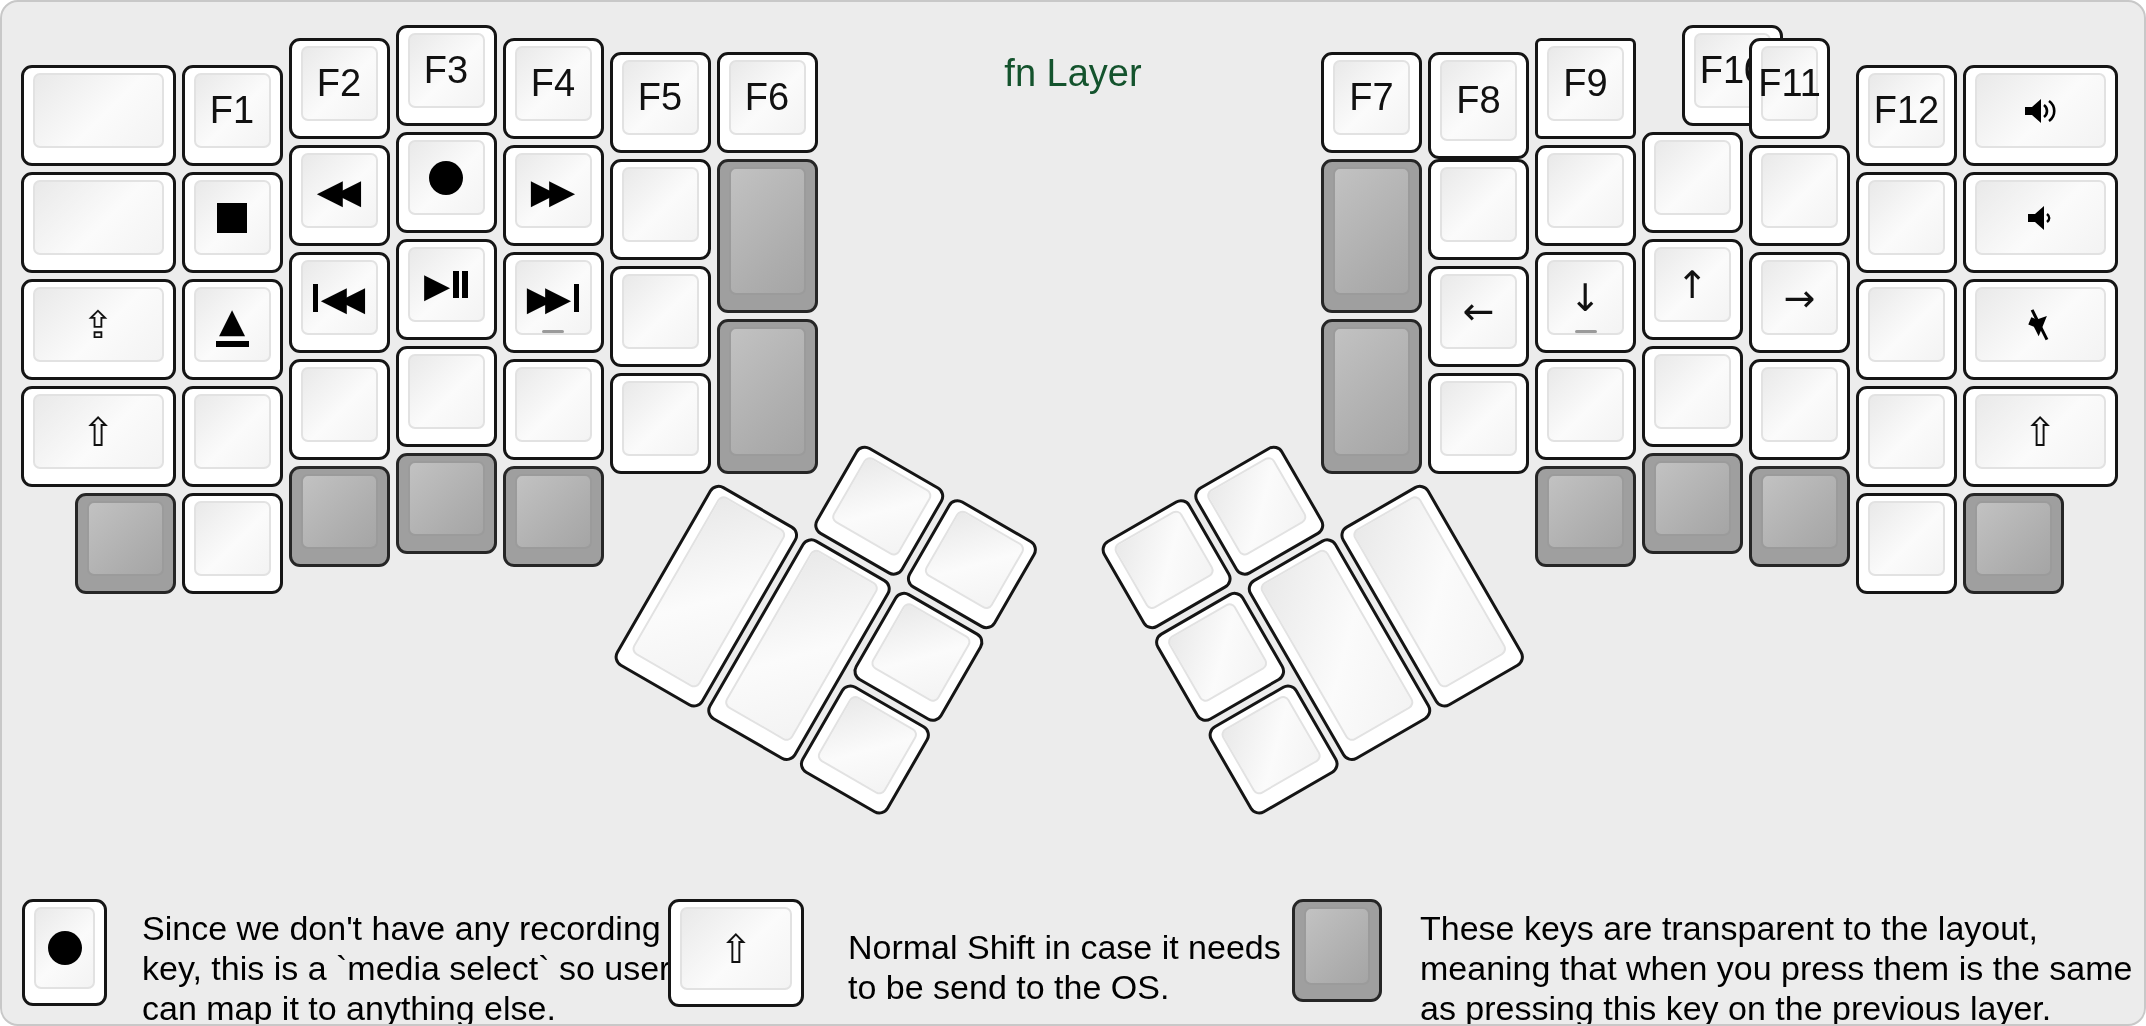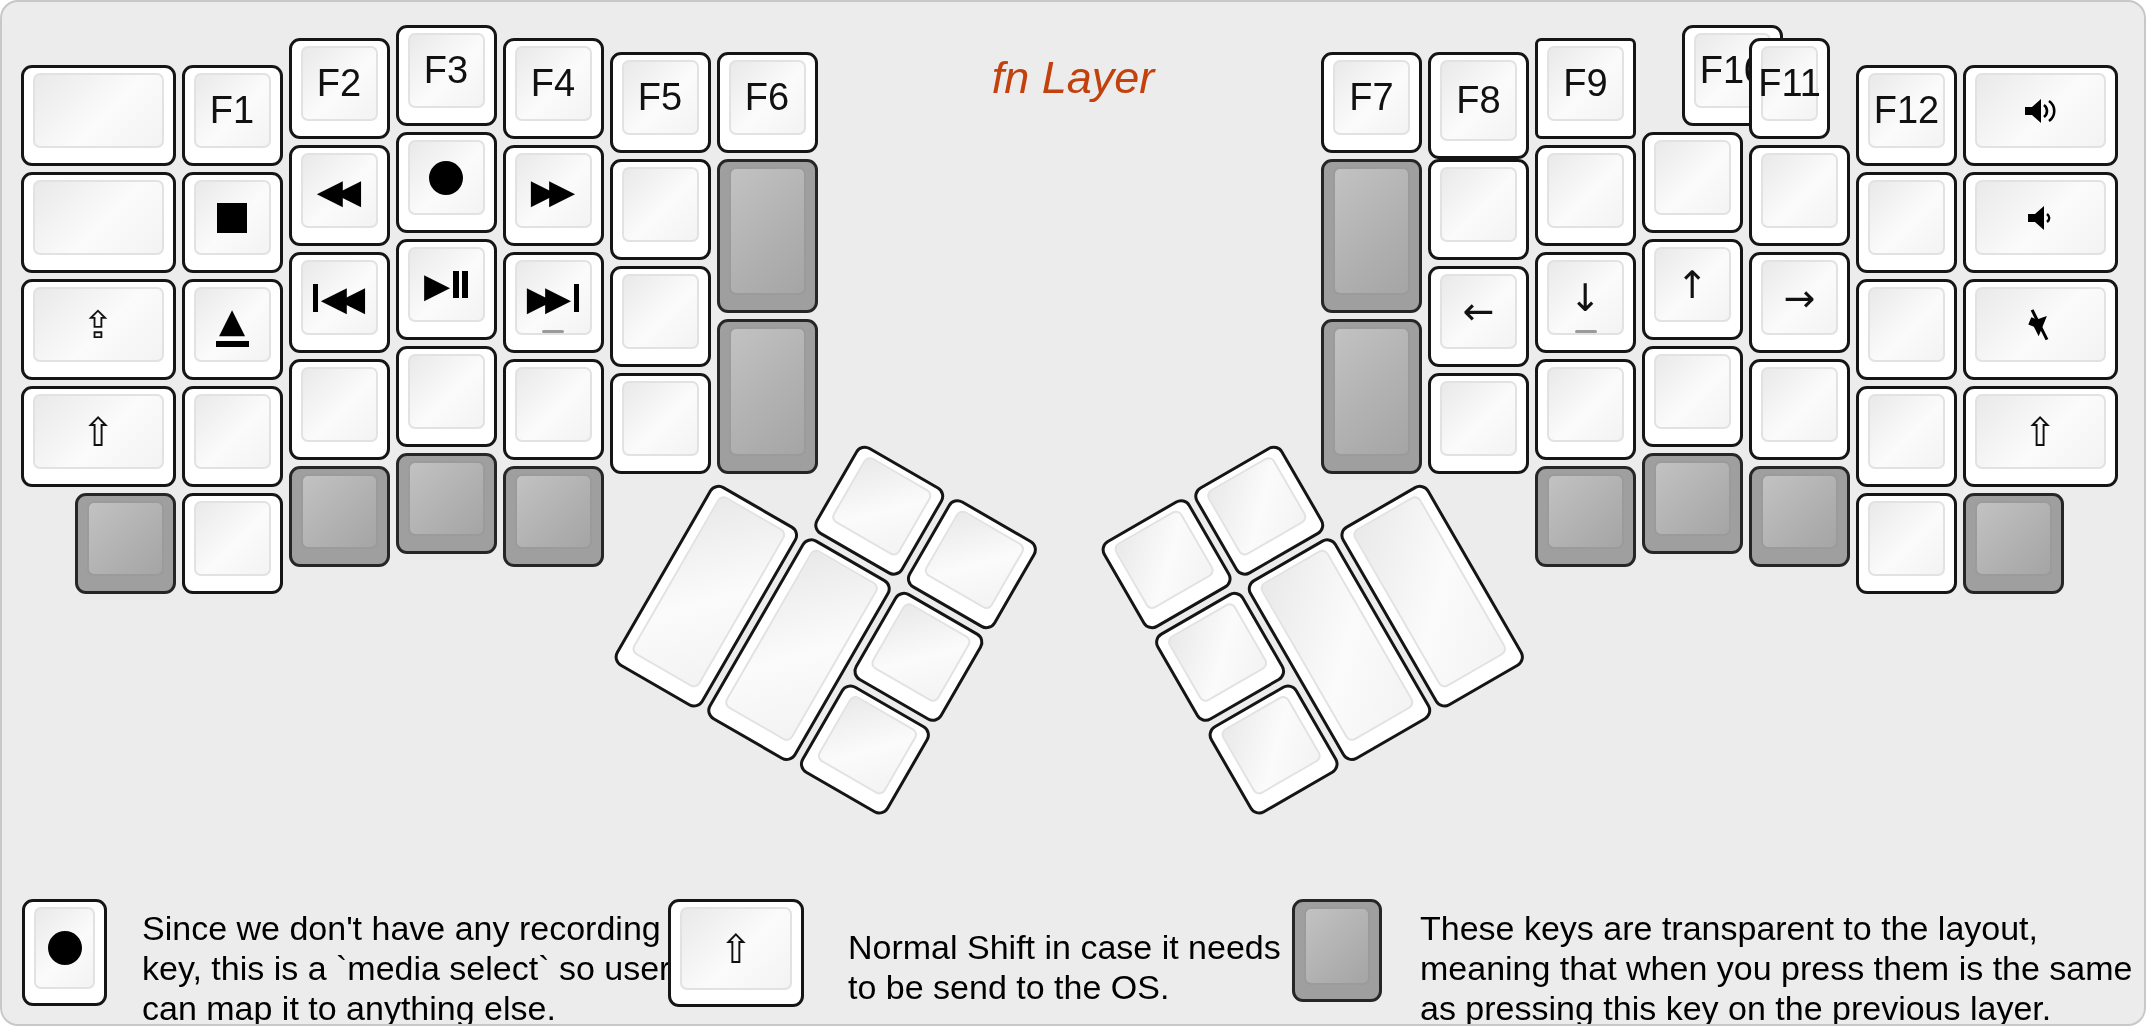--- a/index.html
+++ b/index.html
@@ -1,19 +1,19 @@
 <!DOCTYPE html>
 <html><head>
 <meta charset="utf-8">
 <style>
   html,body{margin:0;padding:0;background:#ffffff;font-family:"Liberation Sans",sans-serif;}
   .canvas{position:relative;width:2146px;height:1026px;box-sizing:border-box;
           background:#ececec;border:2px solid #c8c8c8;border-radius:18px;overflow:hidden;}
   .title{position:absolute;top:50px;left:50%;transform:translateX(-50%);
-         font-size:45px;color:#c2410c;white-space:nowrap;font-style:italic;}
+         font-size:38px;color:#14532d;white-space:nowrap;}
   
   .key{position:absolute;box-sizing:border-box;background:#ffffff;
        border:3px solid #151515;border-radius:11px;}
   .key .top{position:absolute;left:9px;right:9px;top:5px;bottom:15px;border-radius:7px;
        background:linear-gradient(135deg,#e9e9e9 0%,#fbfbfb 55%,#f3f3f3 100%);
        border:2px solid #e2e2e2;display:flex;align-items:center;justify-content:center;}
   .key.gray{background:#9f9f9f;border-color:#262626;}
   .key.gray .top{background:linear-gradient(135deg,#c2c2c2 0%,#adadad 70%,#a5a5a5 100%);
        border-color:#9b9b9b;}
   .lbl{font-size:38px;color:#111;}

